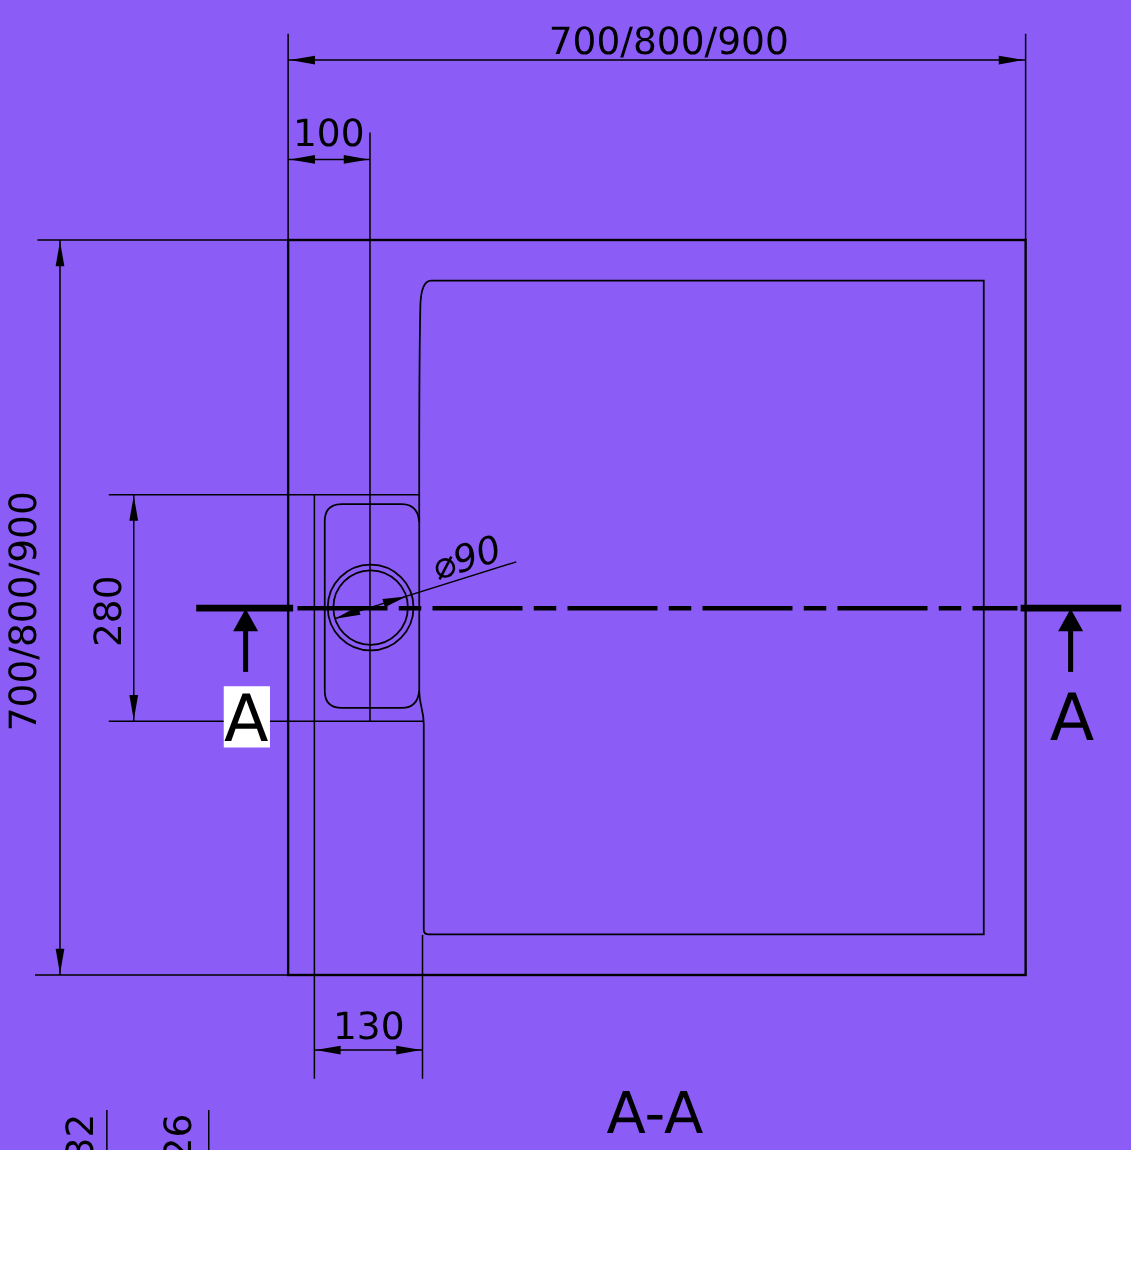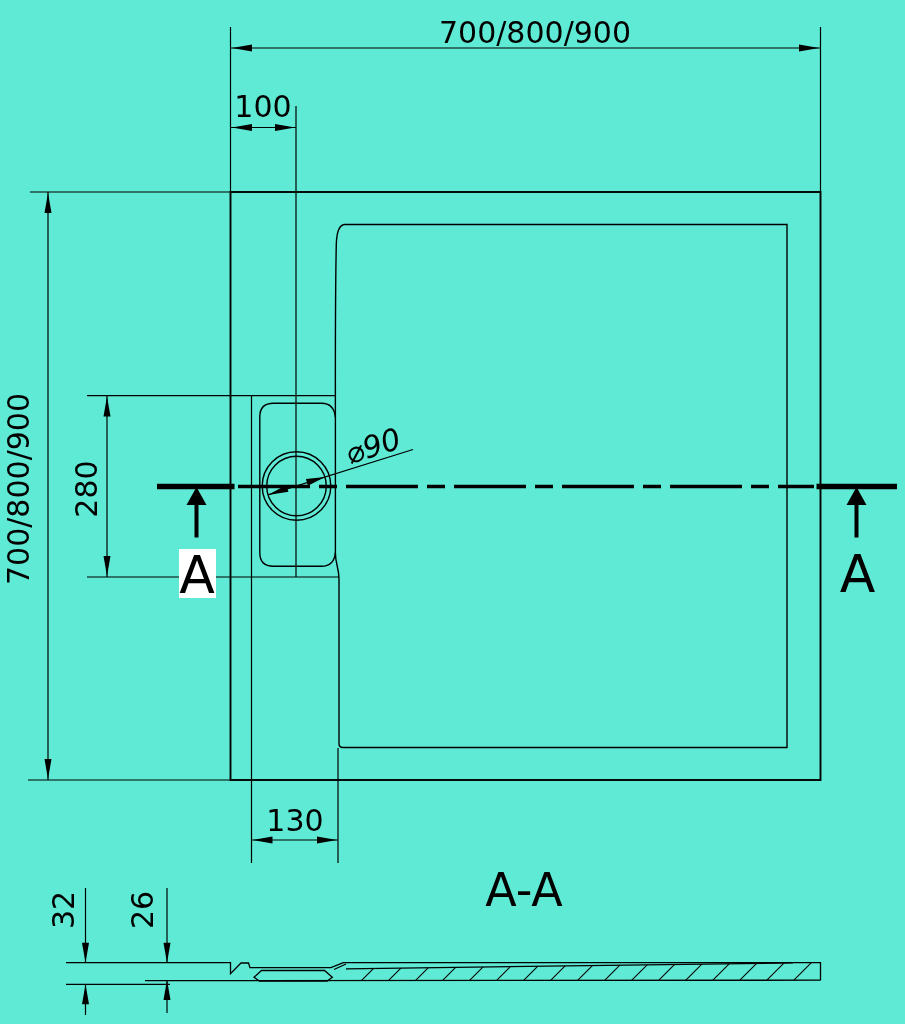--- a/index.html
+++ b/index.html
@@ -1,16 +1,16 @@
 <!DOCTYPE html>
 <html><head>
 <meta charset="utf-8">
 <style>
   html,body{margin:0;padding:0;background:#ffffff;}
-  .canvas{position:relative;width:905px;height:1024px;background:#5eead4;overflow:hidden;
+  .canvas{position:relative;width:905px;height:920px;background:#8b5cf6;overflow:hidden;
           font-family:"DejaVu Sans","Liberation Sans",sans-serif;}
   svg{position:absolute;left:0;top:0;}
   svg text{fill:#000;}
   .dim-text{font-size:30px;}
   .sec-letter{font-size:52px;}
   .sec-title{font-size:46px;}
   .dia-text{font-size:30px;font-style:italic;}
 </style>
 </head>
 <body>

